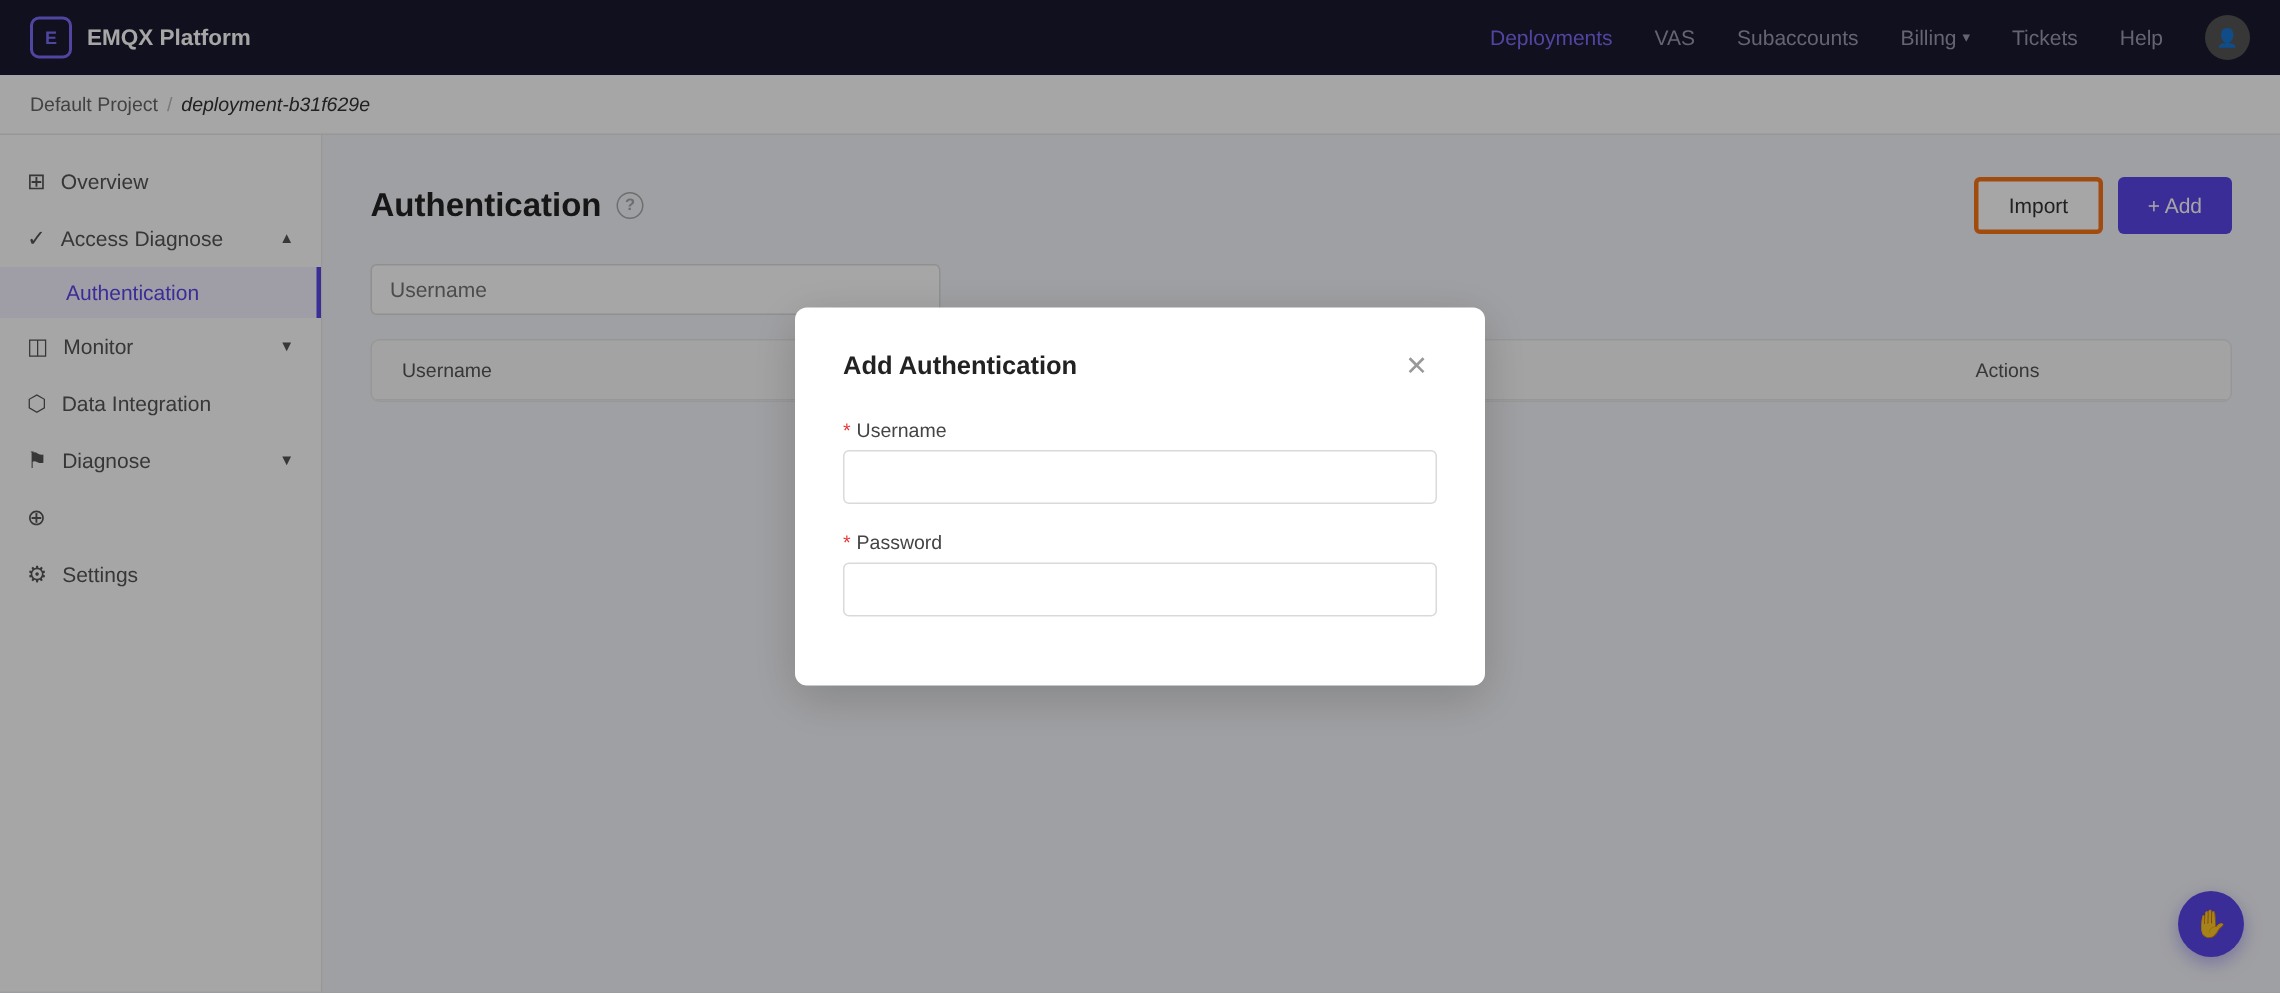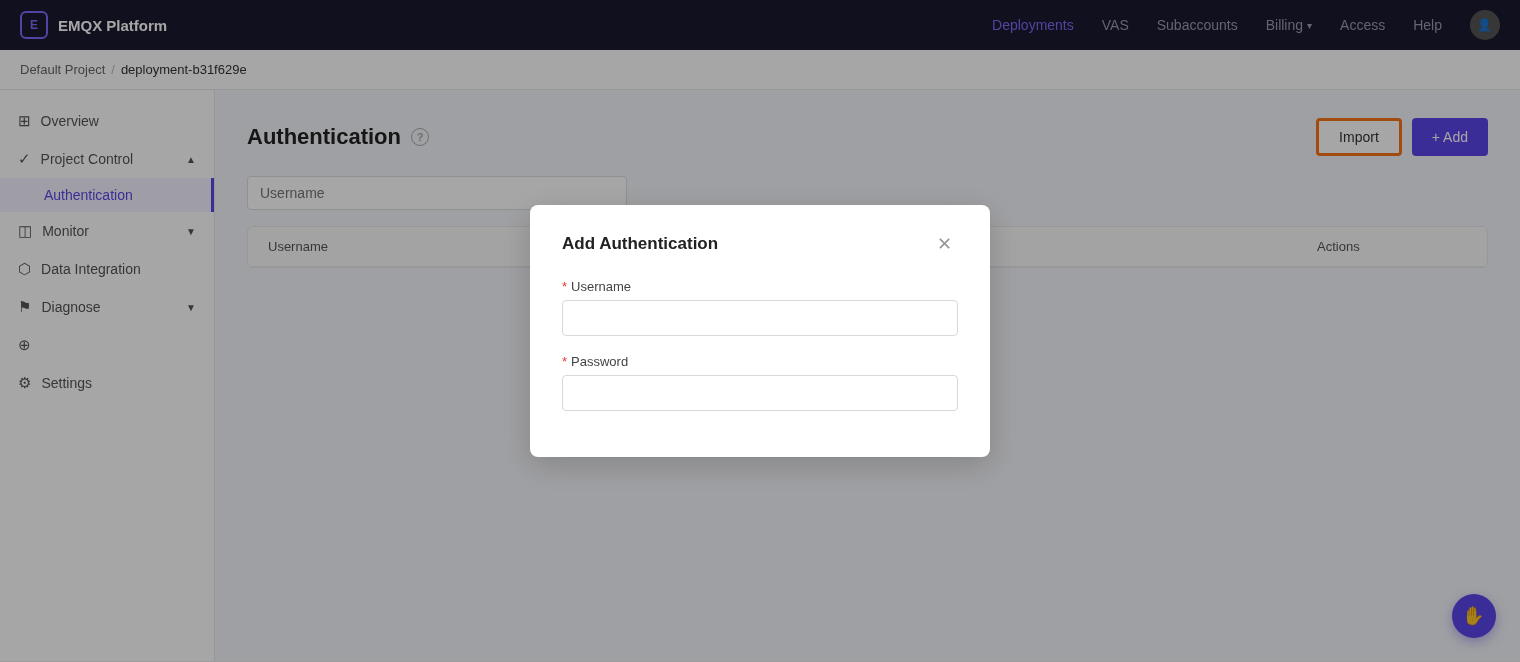--- a/index.html
+++ b/index.html
@@ -42,21 +42,21 @@
       margin-top: 50px;
       background: #fff;
       padding: 12px 20px;
       font-size: 13px;
       color: #666;
       border-bottom: 1px solid #e8e8e8;
       display: flex; align-items: center; gap: 6px;
     }
     .breadcrumb-sep { color: #bbb; }
     .breadcrumb-link { color: #666; cursor: pointer; }
-    .breadcrumb-current { color: #333; }
+    .breadcrumb-current { color: #333; font-style: italic; }
 
     
     .main-layout { display: flex; height: calc(662px - 50px - 41px); }
 
     
     .sidebar {
       width: 215px;
       background: #fff;
       border-right: 1px solid #e8e8e8;
       padding: 12px 0;
@@ -245,21 +245,21 @@
     <span class="brand-name">EMQX Platform</span>
   </div>
   <div class="topnav-right">
     <a class="nav-link active">Deployments</a>
     <a class="nav-link">VAS</a>
     <a class="nav-link">Subaccounts</a>
     <a class="nav-link nav-link-billing">
       <span>Billing</span>
       <span class="chevron-down">▾</span>
     </a>
-    <a class="nav-link">Access</a>
+    <a class="nav-link">Tickets</a>
     <a class="nav-link">Help</a>
     <div class="avatar-circle">
       <span>👤</span>
     </div>
   </div>
 </nav>
 
 <div class="breadcrumb-bar">
   <span class="breadcrumb-link">Default Project</span>
   <span class="breadcrumb-sep">/</span>
@@ -268,21 +268,21 @@
 
 <div class="main-layout">
 
   <aside class="sidebar">
     <div class="sidebar-item">
       <span class="icon">⊞</span>
       <span>Overview</span>
     </div>
     <div class="sidebar-item">
       <span class="icon">✓</span>
-      <span>Project Control</span>
+      <span>Access Diagnose</span>
       <span class="arrow">▲</span>
     </div>
     <div class="sidebar-submenu-item active">
       <span>Authentication</span>
     </div>
     <div class="sidebar-item">
       <span class="icon">◫</span>
       <span>Monitor</span>
       <span class="arrow">▼</span>
     </div>

